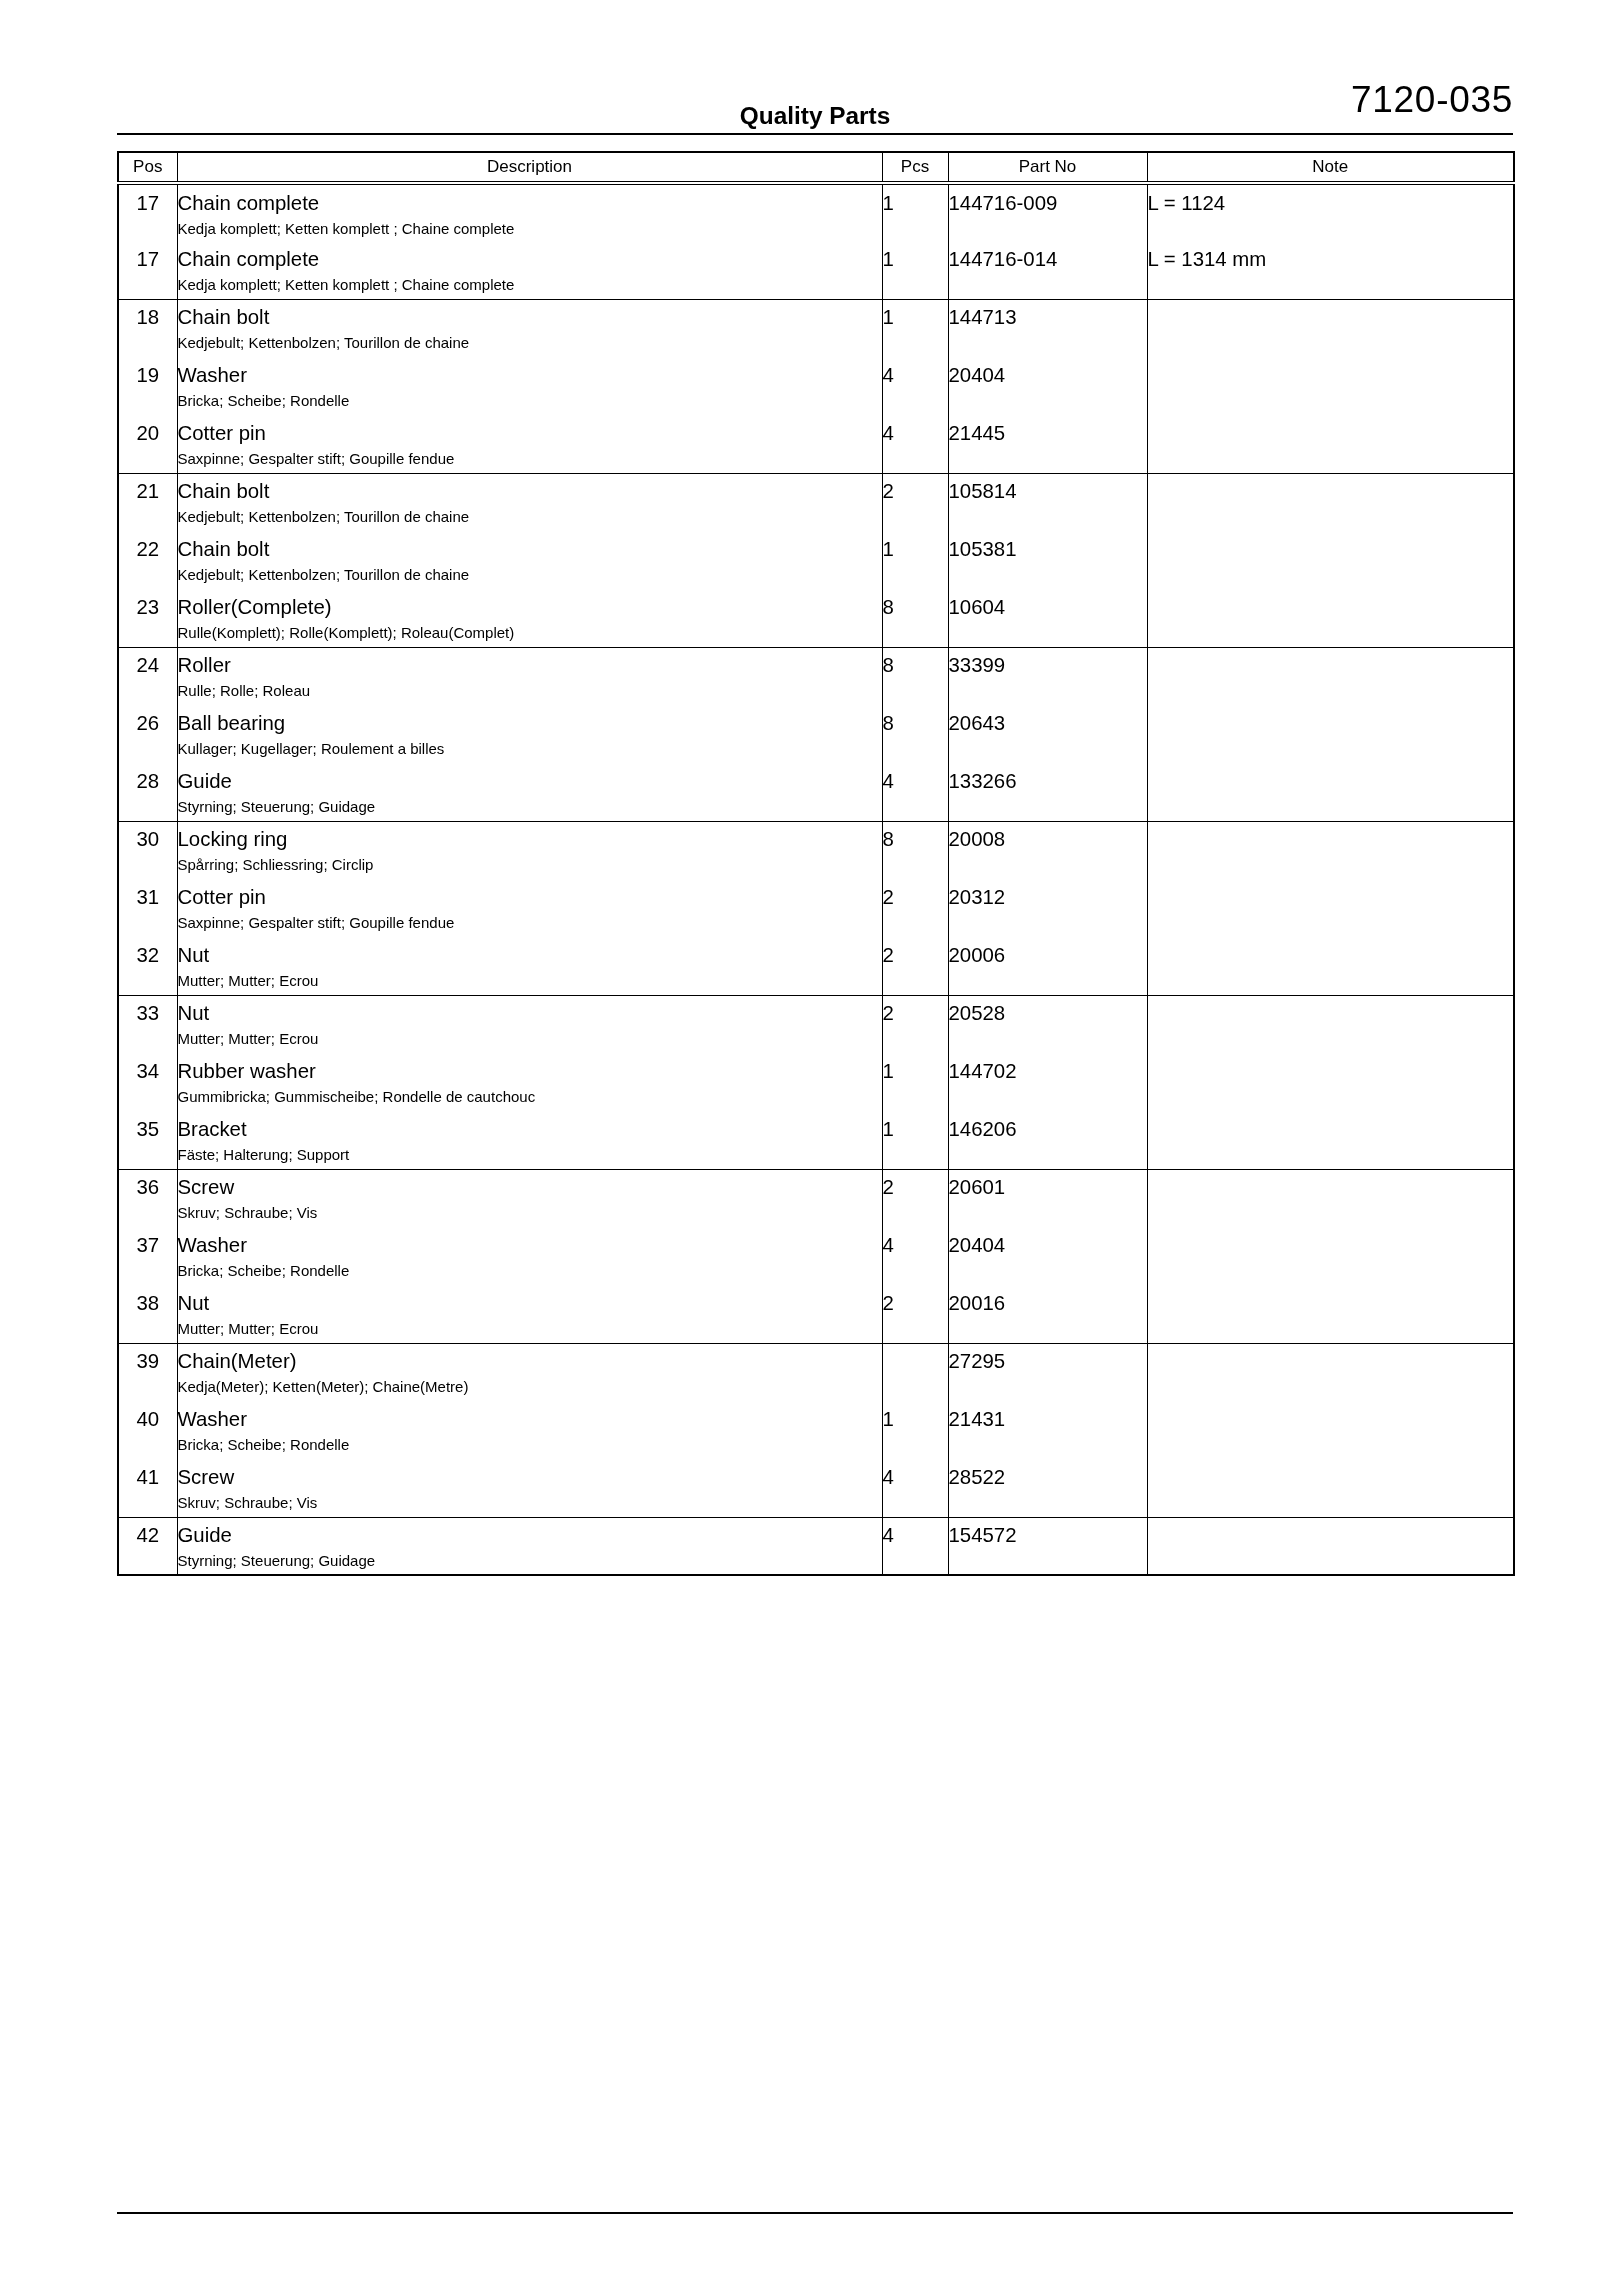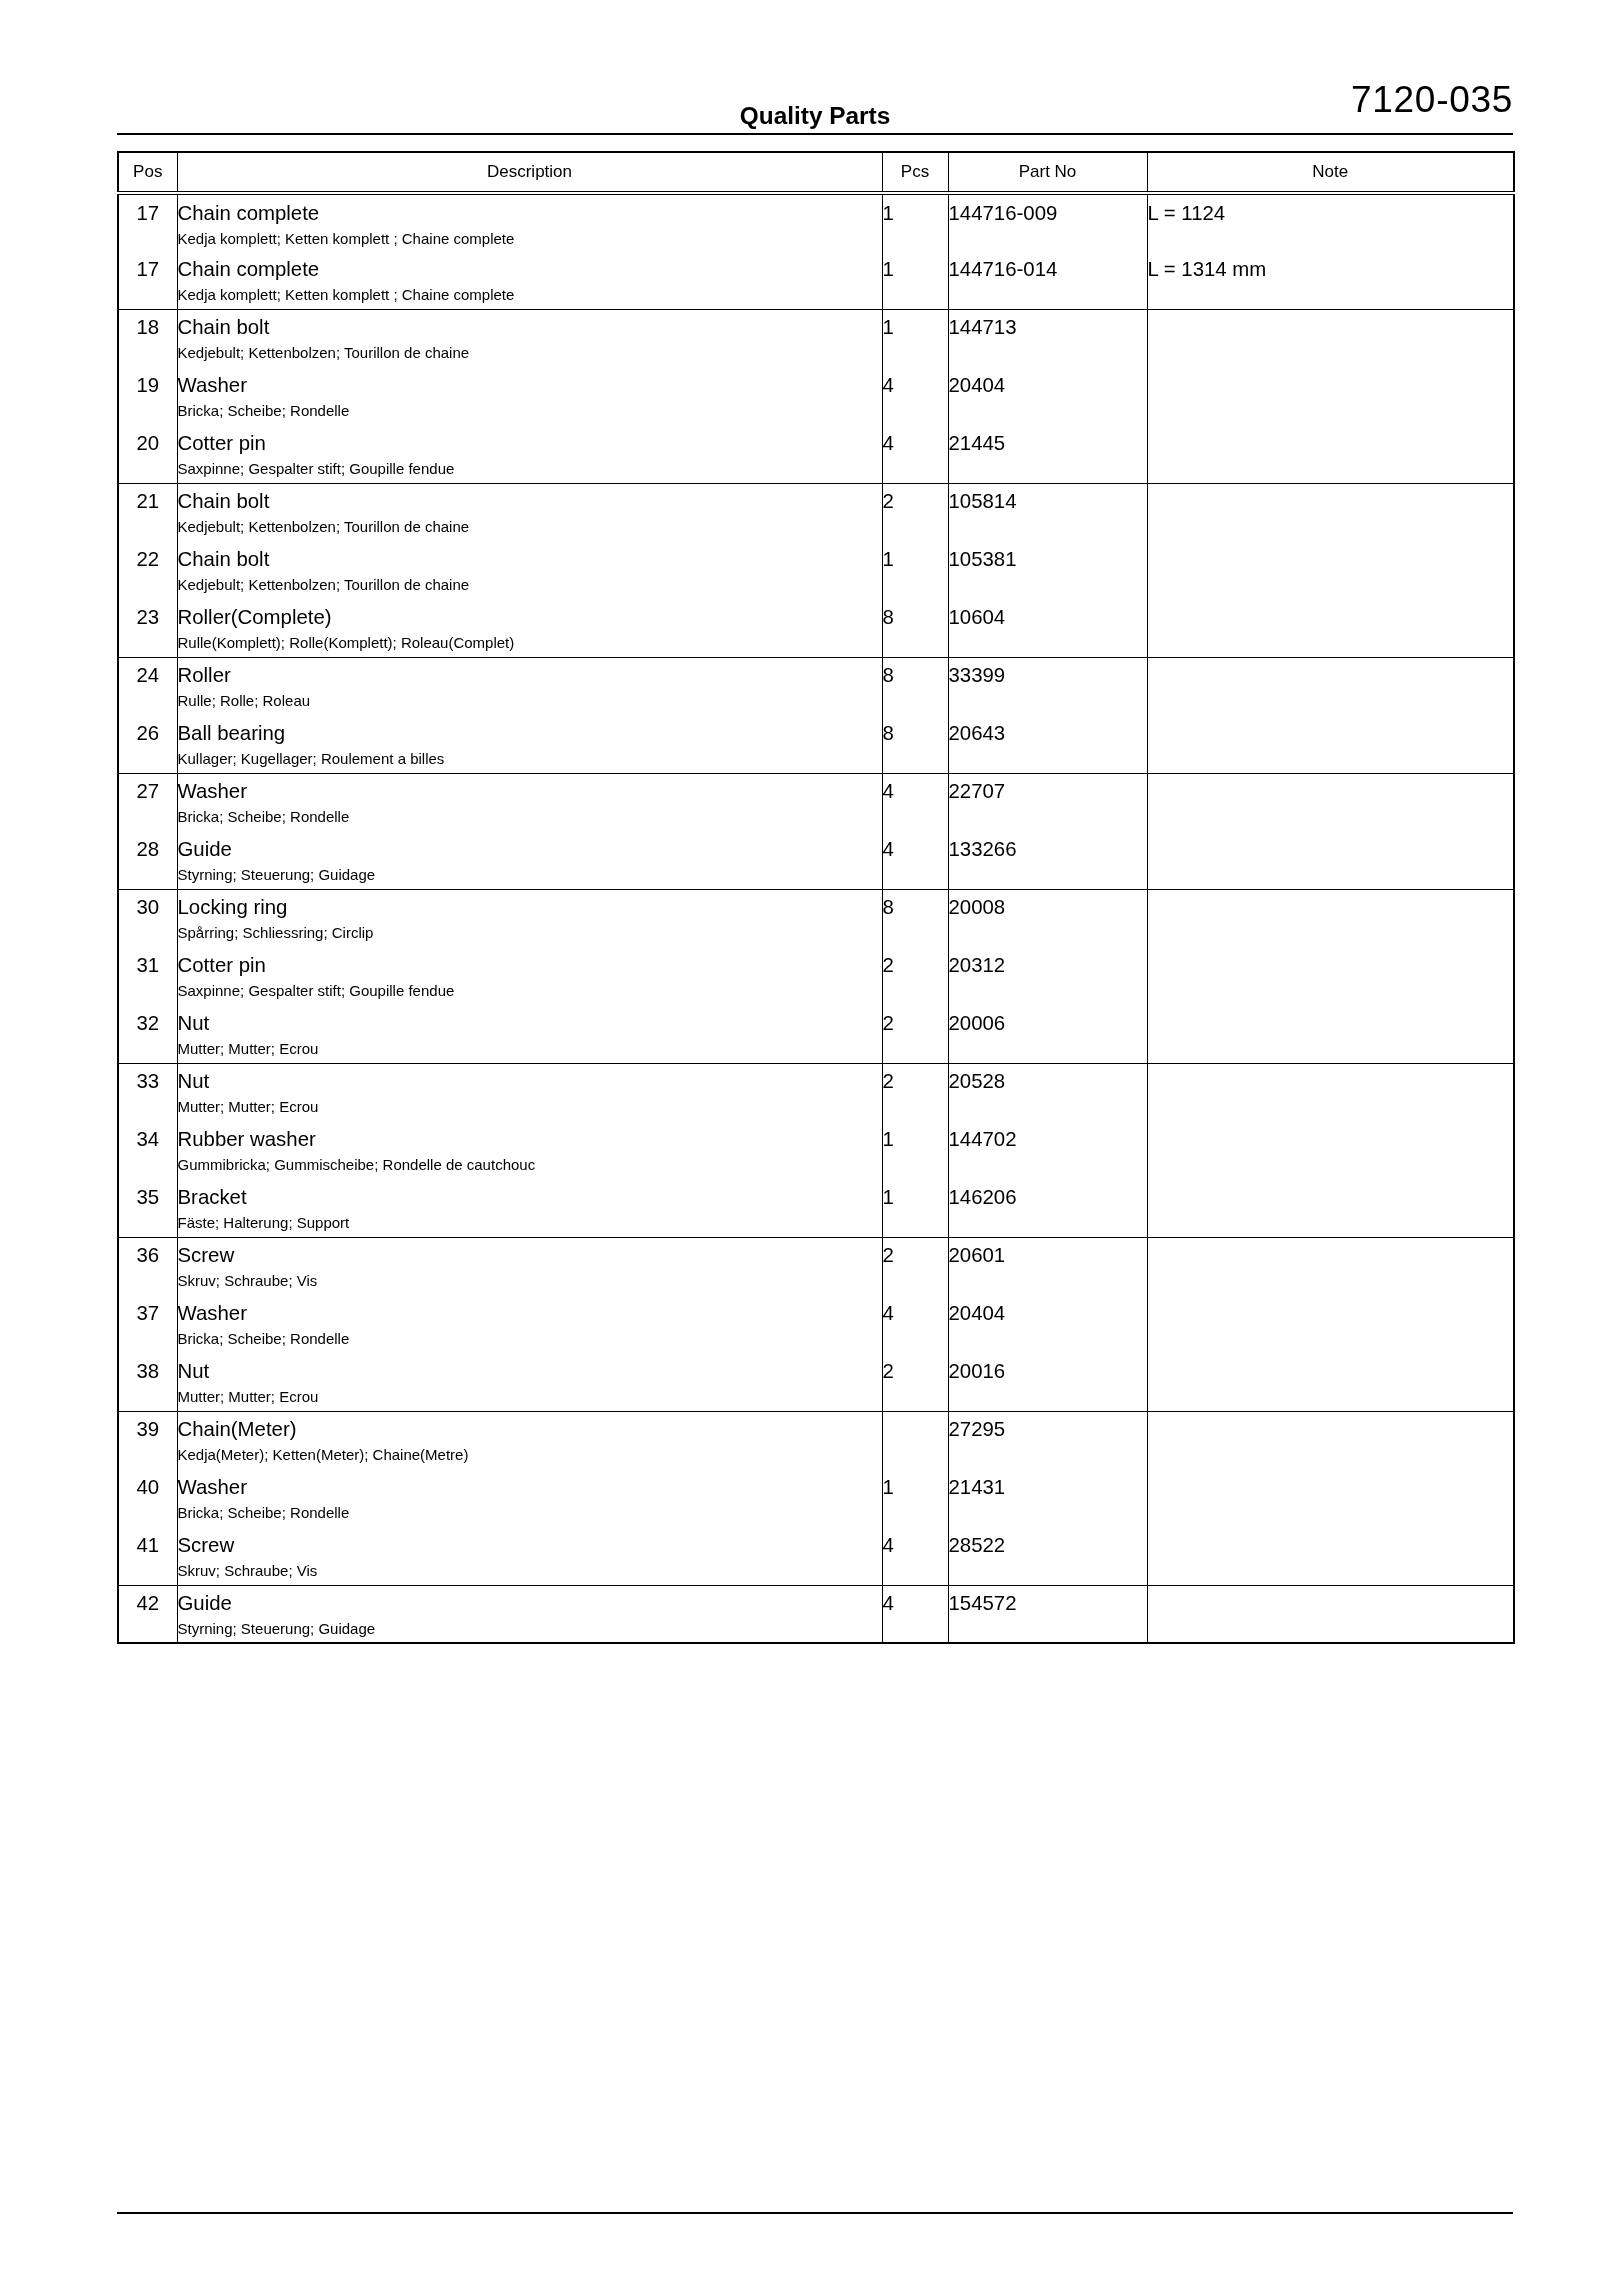--- a/index.html
+++ b/index.html
@@ -29,21 +29,21 @@
   table.parts {
     position: absolute; top: 151px; left: 117px; width: 1396px;
     border-collapse: collapse; table-layout: fixed;
     border: 2px solid #000;
   }
   table.parts th {
     border: 1.4px solid #000;
     border-top: 2px solid #000;
     border-bottom: 4.8px double #000;
     font-weight: normal; font-size: 17px;
-    height: 41px; text-align: center; vertical-align: middle;
+    height: 31px; text-align: center; vertical-align: middle;
     padding: 0;
   }
   table.parts td {
     border-left: 1.4px solid #000; border-right: 1.4px solid #000;
     vertical-align: top;
     height: 58px;
     padding: 6.8px 0 0 0;
     font-size: 20.4px;
     overflow: hidden;
   }
@@ -187,167 +187,157 @@
         <tr>
           <td class="c-pos">26</td>
           <td class="c-desc">
             <div class="main">Ball bearing</div>
             <div class="sub">Kullager; Kugellager; Roulement a billes</div>
           </td>
           <td class="c-pcs">8</td>
           <td class="c-part">20643</td>
           <td class="c-note"></td>
         </tr>
-        <tr class="group-start">
-          <td class="c-pos">27</td>
+        <tr>
+          <td class="c-pos">28</td>
+          <td class="c-desc">
+            <div class="main">Guide</div>
+            <div class="sub">Styrning; Steuerung; Guidage</div>
+          </td>
+          <td class="c-pcs">4</td>
+          <td class="c-part">133266</td>
+          <td class="c-note"></td>
+        </tr>
+        <tr class="group-start">
+          <td class="c-pos">30</td>
+          <td class="c-desc">
+            <div class="main">Locking ring</div>
+            <div class="sub">Spårring; Schliessring; Circlip</div>
+          </td>
+          <td class="c-pcs">8</td>
+          <td class="c-part">20008</td>
+          <td class="c-note"></td>
+        </tr>
+        <tr>
+          <td class="c-pos">31</td>
+          <td class="c-desc">
+            <div class="main">Cotter pin</div>
+            <div class="sub">Saxpinne; Gespalter stift; Goupille fendue</div>
+          </td>
+          <td class="c-pcs">2</td>
+          <td class="c-part">20312</td>
+          <td class="c-note"></td>
+        </tr>
+        <tr>
+          <td class="c-pos">32</td>
+          <td class="c-desc">
+            <div class="main">Nut</div>
+            <div class="sub">Mutter; Mutter; Ecrou</div>
+          </td>
+          <td class="c-pcs">2</td>
+          <td class="c-part">20006</td>
+          <td class="c-note"></td>
+        </tr>
+        <tr class="group-start">
+          <td class="c-pos">33</td>
+          <td class="c-desc">
+            <div class="main">Nut</div>
+            <div class="sub">Mutter; Mutter; Ecrou</div>
+          </td>
+          <td class="c-pcs">2</td>
+          <td class="c-part">20528</td>
+          <td class="c-note"></td>
+        </tr>
+        <tr>
+          <td class="c-pos">34</td>
+          <td class="c-desc">
+            <div class="main">Rubber washer</div>
+            <div class="sub">Gummibricka; Gummischeibe; Rondelle de cautchouc</div>
+          </td>
+          <td class="c-pcs">1</td>
+          <td class="c-part">144702</td>
+          <td class="c-note"></td>
+        </tr>
+        <tr>
+          <td class="c-pos">35</td>
+          <td class="c-desc">
+            <div class="main">Bracket</div>
+            <div class="sub">Fäste; Halterung; Support</div>
+          </td>
+          <td class="c-pcs">1</td>
+          <td class="c-part">146206</td>
+          <td class="c-note"></td>
+        </tr>
+        <tr class="group-start">
+          <td class="c-pos">36</td>
+          <td class="c-desc">
+            <div class="main">Screw</div>
+            <div class="sub">Skruv; Schraube; Vis</div>
+          </td>
+          <td class="c-pcs">2</td>
+          <td class="c-part">20601</td>
+          <td class="c-note"></td>
+        </tr>
+        <tr>
+          <td class="c-pos">37</td>
           <td class="c-desc">
             <div class="main">Washer</div>
             <div class="sub">Bricka; Scheibe; Rondelle</div>
           </td>
           <td class="c-pcs">4</td>
-          <td class="c-part">22707</td>
-          <td class="c-note"></td>
-        </tr>
-        <tr>
-          <td class="c-pos">28</td>
+          <td class="c-part">20404</td>
+          <td class="c-note"></td>
+        </tr>
+        <tr>
+          <td class="c-pos">38</td>
+          <td class="c-desc">
+            <div class="main">Nut</div>
+            <div class="sub">Mutter; Mutter; Ecrou</div>
+          </td>
+          <td class="c-pcs">2</td>
+          <td class="c-part">20016</td>
+          <td class="c-note"></td>
+        </tr>
+        <tr class="group-start">
+          <td class="c-pos">39</td>
+          <td class="c-desc">
+            <div class="main">Chain(Meter)</div>
+            <div class="sub">Kedja(Meter); Ketten(Meter); Chaine(Metre)</div>
+          </td>
+          <td class="c-pcs"></td>
+          <td class="c-part">27295</td>
+          <td class="c-note"></td>
+        </tr>
+        <tr>
+          <td class="c-pos">40</td>
+          <td class="c-desc">
+            <div class="main">Washer</div>
+            <div class="sub">Bricka; Scheibe; Rondelle</div>
+          </td>
+          <td class="c-pcs">1</td>
+          <td class="c-part">21431</td>
+          <td class="c-note"></td>
+        </tr>
+        <tr>
+          <td class="c-pos">41</td>
+          <td class="c-desc">
+            <div class="main">Screw</div>
+            <div class="sub">Skruv; Schraube; Vis</div>
+          </td>
+          <td class="c-pcs">4</td>
+          <td class="c-part">28522</td>
+          <td class="c-note"></td>
+        </tr>
+        <tr class="group-start">
+          <td class="c-pos">42</td>
           <td class="c-desc">
             <div class="main">Guide</div>
             <div class="sub">Styrning; Steuerung; Guidage</div>
           </td>
           <td class="c-pcs">4</td>
-          <td class="c-part">133266</td>
-          <td class="c-note"></td>
-        </tr>
-        <tr class="group-start">
-          <td class="c-pos">30</td>
-          <td class="c-desc">
-            <div class="main">Locking ring</div>
-            <div class="sub">Spårring; Schliessring; Circlip</div>
-          </td>
-          <td class="c-pcs">8</td>
-          <td class="c-part">20008</td>
-          <td class="c-note"></td>
-        </tr>
-        <tr>
-          <td class="c-pos">31</td>
-          <td class="c-desc">
-            <div class="main">Cotter pin</div>
-            <div class="sub">Saxpinne; Gespalter stift; Goupille fendue</div>
-          </td>
-          <td class="c-pcs">2</td>
-          <td class="c-part">20312</td>
-          <td class="c-note"></td>
-        </tr>
-        <tr>
-          <td class="c-pos">32</td>
-          <td class="c-desc">
-            <div class="main">Nut</div>
-            <div class="sub">Mutter; Mutter; Ecrou</div>
-          </td>
-          <td class="c-pcs">2</td>
-          <td class="c-part">20006</td>
-          <td class="c-note"></td>
-        </tr>
-        <tr class="group-start">
-          <td class="c-pos">33</td>
-          <td class="c-desc">
-            <div class="main">Nut</div>
-            <div class="sub">Mutter; Mutter; Ecrou</div>
-          </td>
-          <td class="c-pcs">2</td>
-          <td class="c-part">20528</td>
-          <td class="c-note"></td>
-        </tr>
-        <tr>
-          <td class="c-pos">34</td>
-          <td class="c-desc">
-            <div class="main">Rubber washer</div>
-            <div class="sub">Gummibricka; Gummischeibe; Rondelle de cautchouc</div>
-          </td>
-          <td class="c-pcs">1</td>
-          <td class="c-part">144702</td>
-          <td class="c-note"></td>
-        </tr>
-        <tr>
-          <td class="c-pos">35</td>
-          <td class="c-desc">
-            <div class="main">Bracket</div>
-            <div class="sub">Fäste; Halterung; Support</div>
-          </td>
-          <td class="c-pcs">1</td>
-          <td class="c-part">146206</td>
-          <td class="c-note"></td>
-        </tr>
-        <tr class="group-start">
-          <td class="c-pos">36</td>
-          <td class="c-desc">
-            <div class="main">Screw</div>
-            <div class="sub">Skruv; Schraube; Vis</div>
-          </td>
-          <td class="c-pcs">2</td>
-          <td class="c-part">20601</td>
-          <td class="c-note"></td>
-        </tr>
-        <tr>
-          <td class="c-pos">37</td>
-          <td class="c-desc">
-            <div class="main">Washer</div>
-            <div class="sub">Bricka; Scheibe; Rondelle</div>
-          </td>
-          <td class="c-pcs">4</td>
-          <td class="c-part">20404</td>
-          <td class="c-note"></td>
-        </tr>
-        <tr>
-          <td class="c-pos">38</td>
-          <td class="c-desc">
-            <div class="main">Nut</div>
-            <div class="sub">Mutter; Mutter; Ecrou</div>
-          </td>
-          <td class="c-pcs">2</td>
-          <td class="c-part">20016</td>
-          <td class="c-note"></td>
-        </tr>
-        <tr class="group-start">
-          <td class="c-pos">39</td>
-          <td class="c-desc">
-            <div class="main">Chain(Meter)</div>
-            <div class="sub">Kedja(Meter); Ketten(Meter); Chaine(Metre)</div>
-          </td>
-          <td class="c-pcs"></td>
-          <td class="c-part">27295</td>
-          <td class="c-note"></td>
-        </tr>
-        <tr>
-          <td class="c-pos">40</td>
-          <td class="c-desc">
-            <div class="main">Washer</div>
-            <div class="sub">Bricka; Scheibe; Rondelle</div>
-          </td>
-          <td class="c-pcs">1</td>
-          <td class="c-part">21431</td>
-          <td class="c-note"></td>
-        </tr>
-        <tr>
-          <td class="c-pos">41</td>
-          <td class="c-desc">
-            <div class="main">Screw</div>
-            <div class="sub">Skruv; Schraube; Vis</div>
-          </td>
-          <td class="c-pcs">4</td>
-          <td class="c-part">28522</td>
-          <td class="c-note"></td>
-        </tr>
-        <tr class="group-start">
-          <td class="c-pos">42</td>
-          <td class="c-desc">
-            <div class="main">Guide</div>
-            <div class="sub">Styrning; Steuerung; Guidage</div>
-          </td>
-          <td class="c-pcs">4</td>
           <td class="c-part">154572</td>
           <td class="c-note"></td>
         </tr>
       </tbody>
   </table>
 
   <div class="footer-rule"></div>
 
 </div>
 

